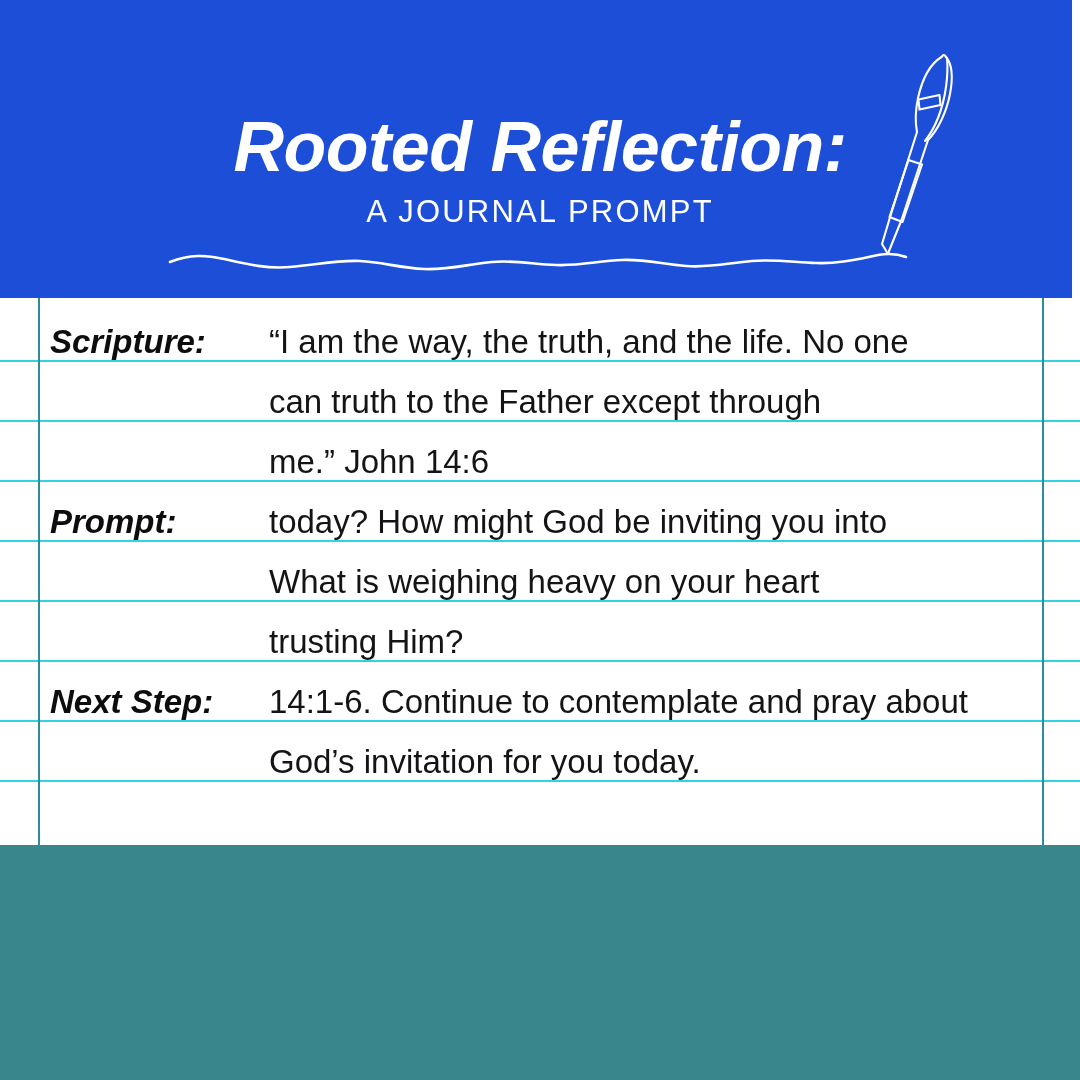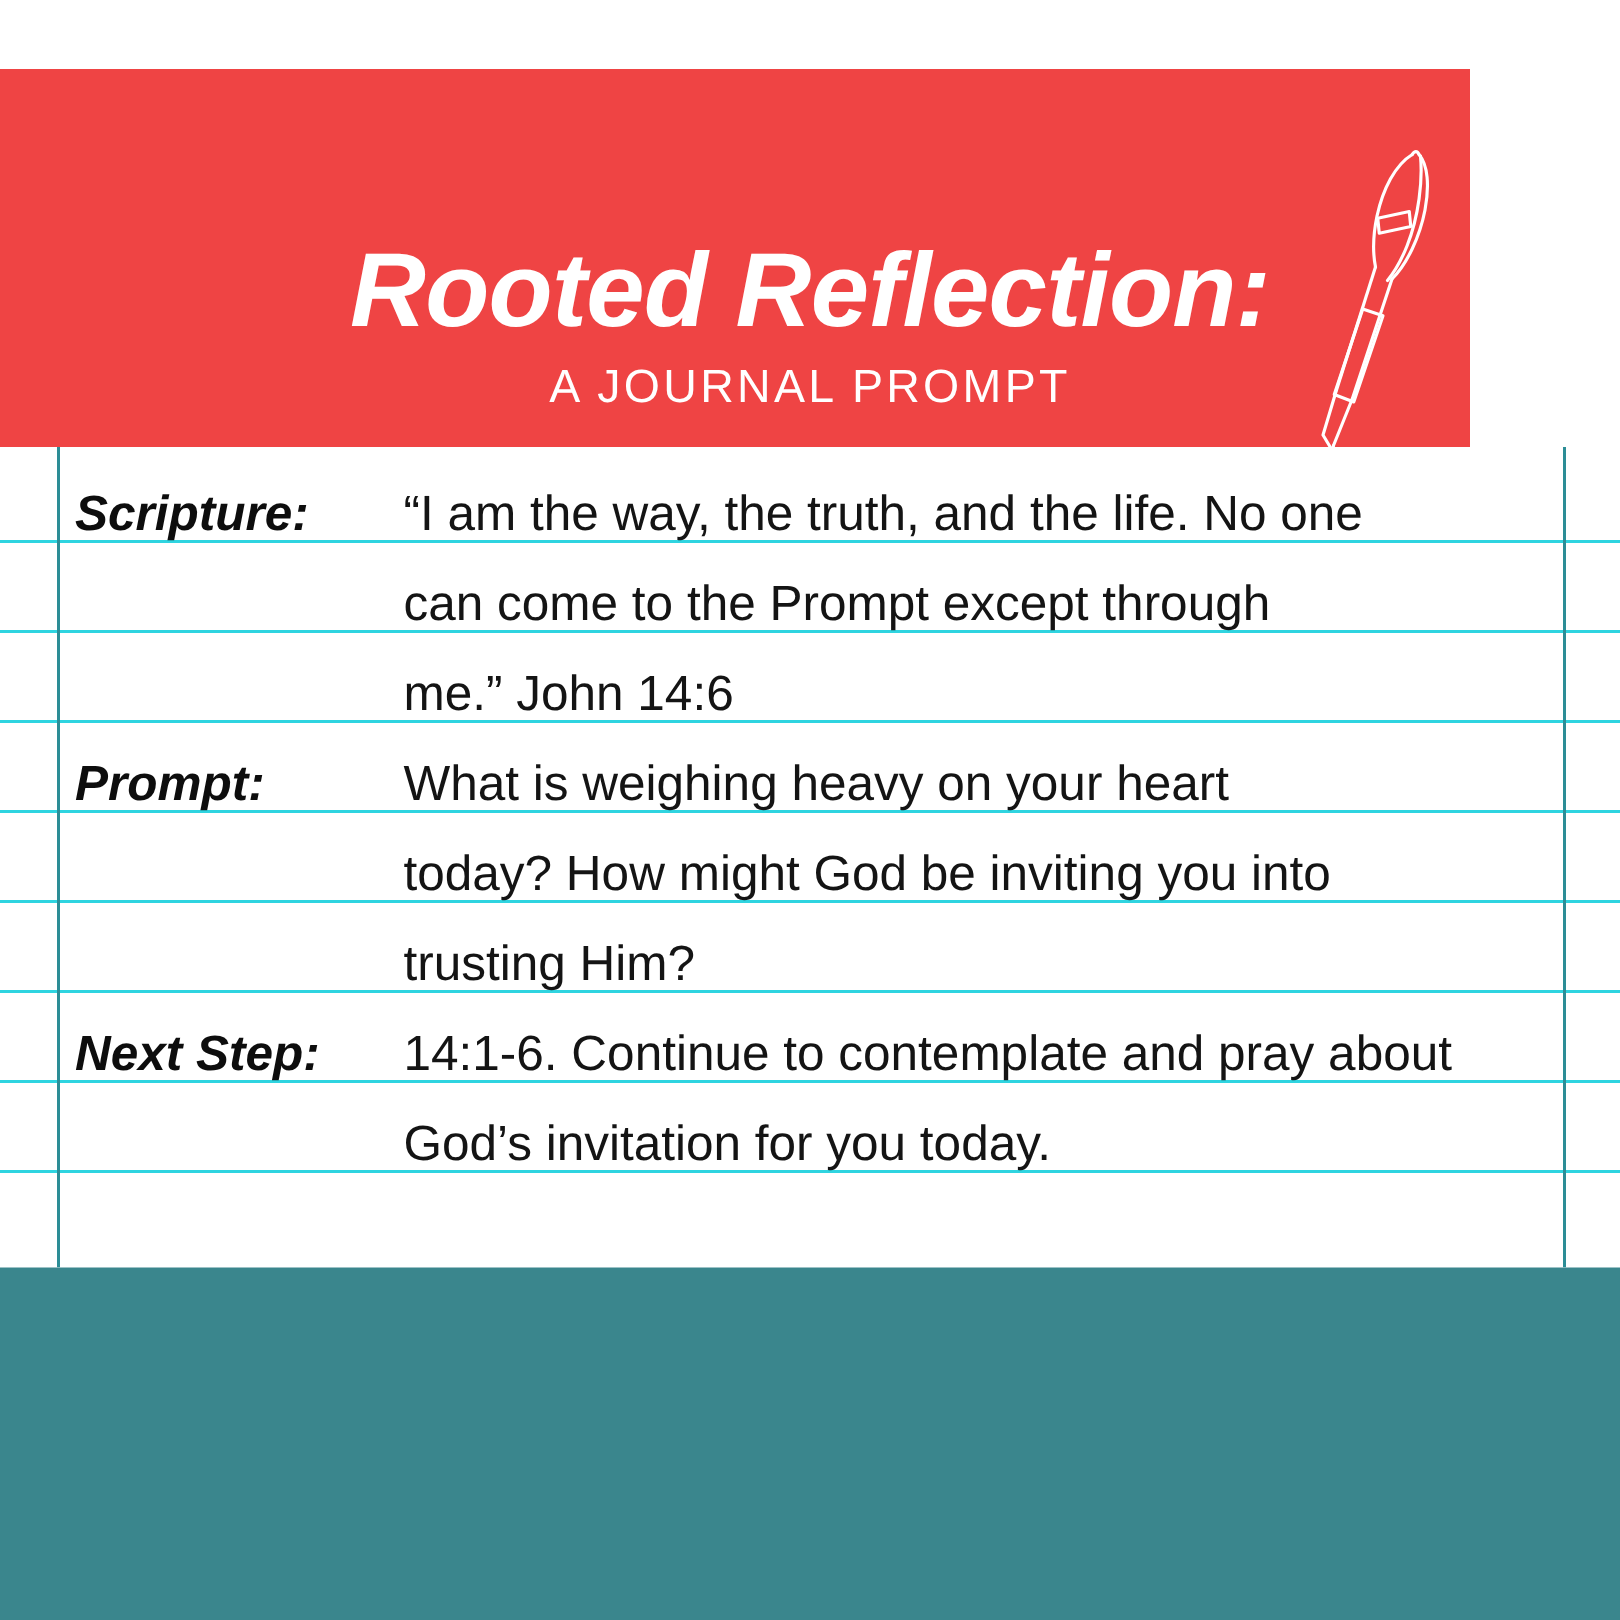--- a/index.html
+++ b/index.html
@@ -13,25 +13,24 @@
     height: 1080px;
     overflow: hidden;
     background: #ffffff;
     font-family: "Liberation Sans", sans-serif;
   }
 
   
   .header {
     position: absolute;
     left: 0; top: 0;
-    width: 980px;
+    width: 1072px;
     height: 298px;
-    background: #ef4444;
+    background: #1d4ed8;
     overflow: hidden;
-    margin-top: 46px;
   }
   .title {
     position: absolute;
     left: 0; top: 112px;
     width: 1080px;
     text-align: center;
     color: #ffffff;
     font-size: 70px;
     font-weight: 800;
     font-style: italic;
@@ -191,30 +190,30 @@
 
     <div class="rule-v left"></div>
     <div class="rule-v right"></div>
 
     <div class="entries">
 
       <div class="entry" style="top:14px">
         <div class="entry-label">Scripture:</div>
         <div class="entry-body">
           <span class="ln">“I am the way, the truth, and the life. No one</span>
-          <span class="ln">can come to the Prompt except through</span>
+          <span class="ln">can truth to the Father except through</span>
           <span class="ln">me.” John 14:6</span>
         </div>
       </div>
 
       <div class="entry" style="top:194px">
         <div class="entry-label">Prompt:</div>
         <div class="entry-body">
+          <span class="ln">today? How might God be inviting you into</span>
           <span class="ln">What is weighing heavy on your heart</span>
-          <span class="ln">today? How might God be inviting you into</span>
           <span class="ln">trusting Him?</span>
         </div>
       </div>
 
       <div class="entry" style="top:374px">
         <div class="entry-label">Next Step:</div>
         <div class="entry-body">
           <span class="ln">14:1-6. Continue to contemplate and pray about</span>
           <span class="ln">God’s invitation for you today.</span>
         </div>

